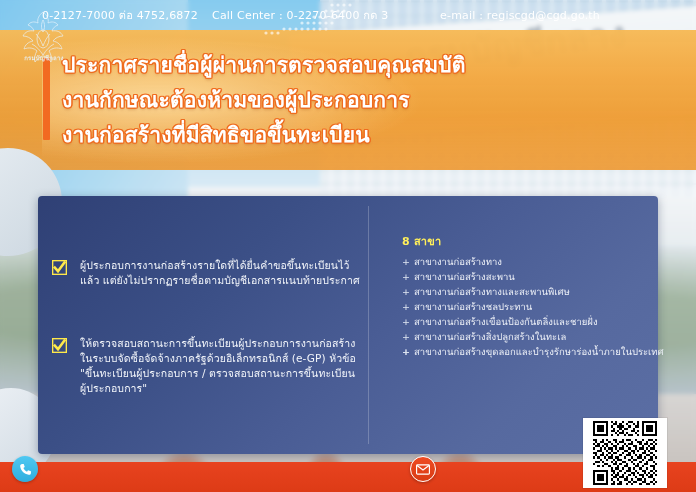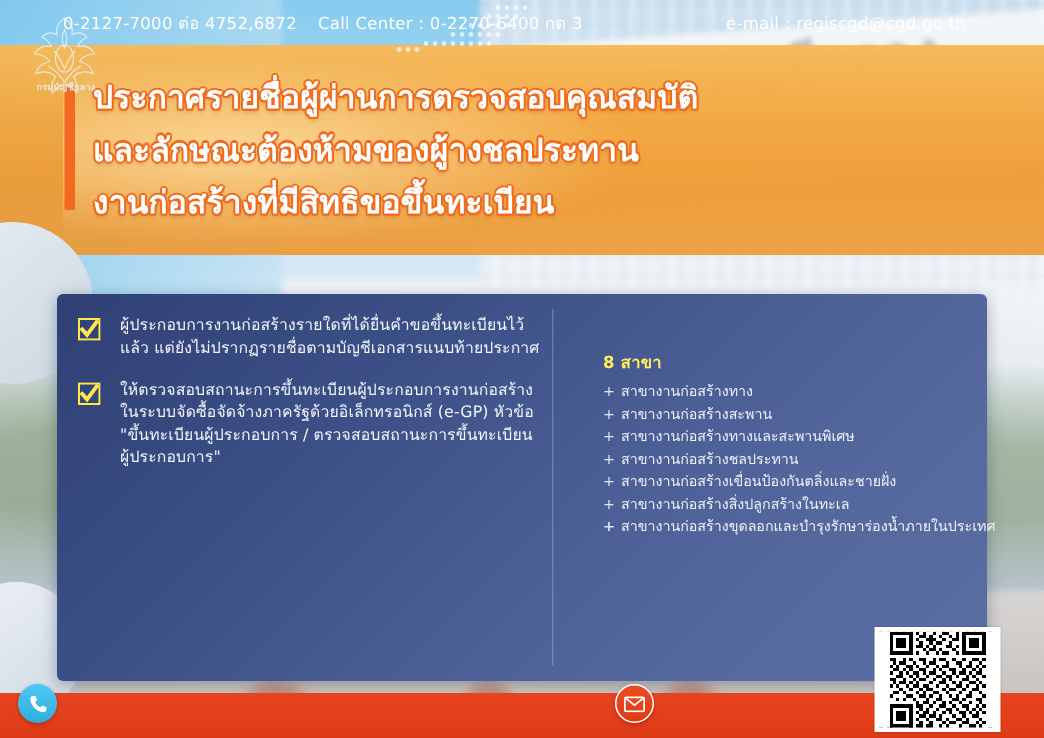--- a/index.html
+++ b/index.html
@@ -233,20 +233,21 @@
   .check {
     position: absolute;
     left: 0; top: 2px;
     width: 15px; height: 15px;
   }
   .bullet-text {
     font-size: 10.5px;
     line-height: 15px;
     color: #f2f5fa;
     letter-spacing: .1px;
+    margin-top: 48px;
   }
   .bullet-sub {
     font-size: 9.5px;
     line-height: 14px;
     color: #dfe5f0;
     display: block;
   }
 
   
   .right-col {
@@ -307,21 +308,21 @@
     display: flex;
     align-items: center;
     height: 30px;
     color: #ffffff;
     font-size: 11px;
     letter-spacing: .2px;
     white-space: nowrap;
   }
   .f-phone { left: 42px; }
   .f-call  { left: 212px; }
-  .f-mail  { left: 440px; margin-left: 44px; }
+  .f-mail  { left: 440px; }
 
   .icon-circle {
     position: absolute;
     width: 26px; height: 26px;
     border-radius: 50%;
     display: flex;
     align-items: center;
     justify-content: center;
     z-index: 9;
   }
@@ -403,21 +404,21 @@
       <path d="M20 38 C24 40 28 44 31 49"></path>
       <path d="M42 38 C38 40 34 44 31 49"></path>
       <ellipse cx="31" cy="33" rx="6" ry="9"></ellipse>
     </g>
   </svg>
   <div class="emblem-caption">กรมบัญชีกลาง</div>
 
   <div class="title-bar"></div>
   <div class="title-block">
     <div class="title-line">ประกาศรายชื่อผู้ผ่านการตรวจสอบคุณสมบัติ</div>
-    <div class="title-line">และลักษณะต้องห้ามของผู้างชลประทาน</div>
+    <div class="title-line">งานกักษณะต้องห้ามของผู้ประกอบการ</div>
     <div class="title-line">งานก่อสร้างที่มีสิทธิขอขึ้นทะเบียน</div>
   </div>
 
   <div class="corner-circle-1"></div>
   <div class="corner-circle-2"></div>
 
   <div class="panel">
     <div class="panel-divider"></div>
 
     <div class="left-col">

